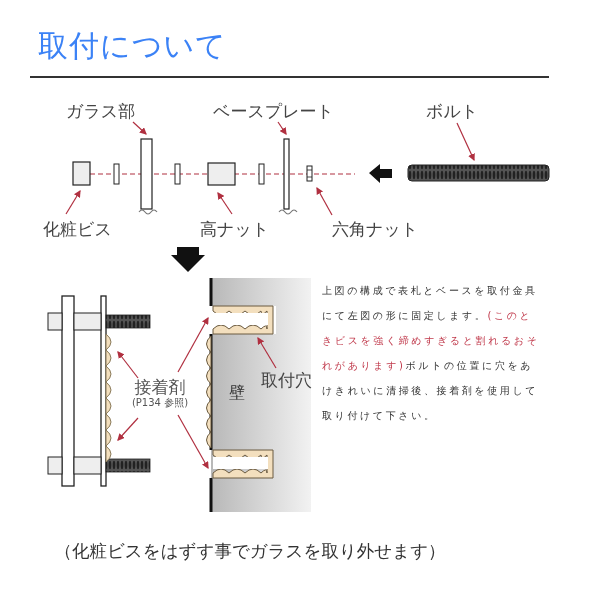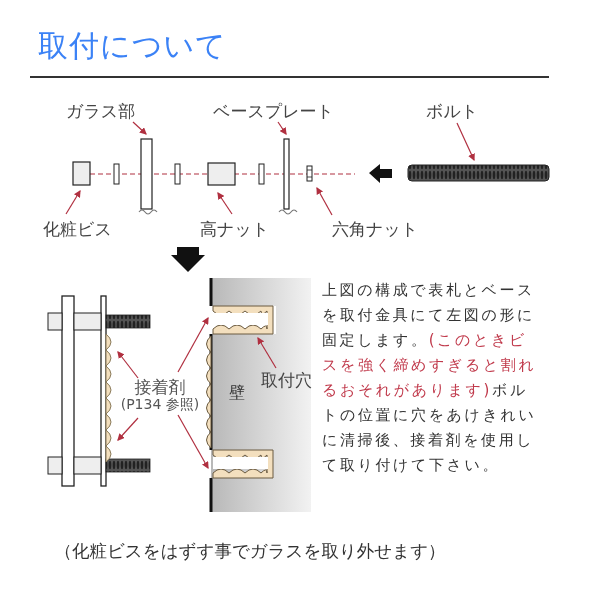--- a/index.html
+++ b/index.html
@@ -3,26 +3,26 @@
 <meta charset="utf-8">
 <style>
   html, body { margin:0; padding:0; background:#ffffff; }
   body { width:600px; height:600px; position:relative; overflow:hidden;
          font-family:"DejaVu Sans", sans-serif; color:#333; }
   .abs { position:absolute; }
   .title { left:38px; top:26px; font-size:30px; color:#3b82f6; letter-spacing:1px; }
   .rule { left:30px; top:76px; width:519px; height:2px; background:#333; }
   .lbl { font-size:17px; color:#444; white-space:nowrap; }
   .diagram { left:0; top:0; width:600px; height:600px; }
-  .desc { left:322px; top:278px; width:222px; font-size:15px; line-height:25px;
+  .desc { left:322px; top:278px; width:222px; font-size:10px; line-height:25px;
           letter-spacing:2.6px; color:#333; }
   .desc .warn { color:#c0394b; }
   .footer { left:0; width:500px; top:539px; text-align:center; font-size:17.5px; color:#333; }
   .adh { font-size:17px; color:#555; text-align:center; }
-  .adh-sub { font-size:14px; color:#555; text-align:center; }
+  .adh-sub { font-size:10px; color:#555; text-align:center; }
 </style>
 </head>
 <body>
 
 <div class="abs title">取付について</div>
 <div class="abs rule"></div>
 
 <svg class="abs diagram" width="600" height="600" viewBox="0 0 600 600">
   <defs>
     <linearGradient id="wallg" x1="0" x2="1" y1="0" y2="0">

